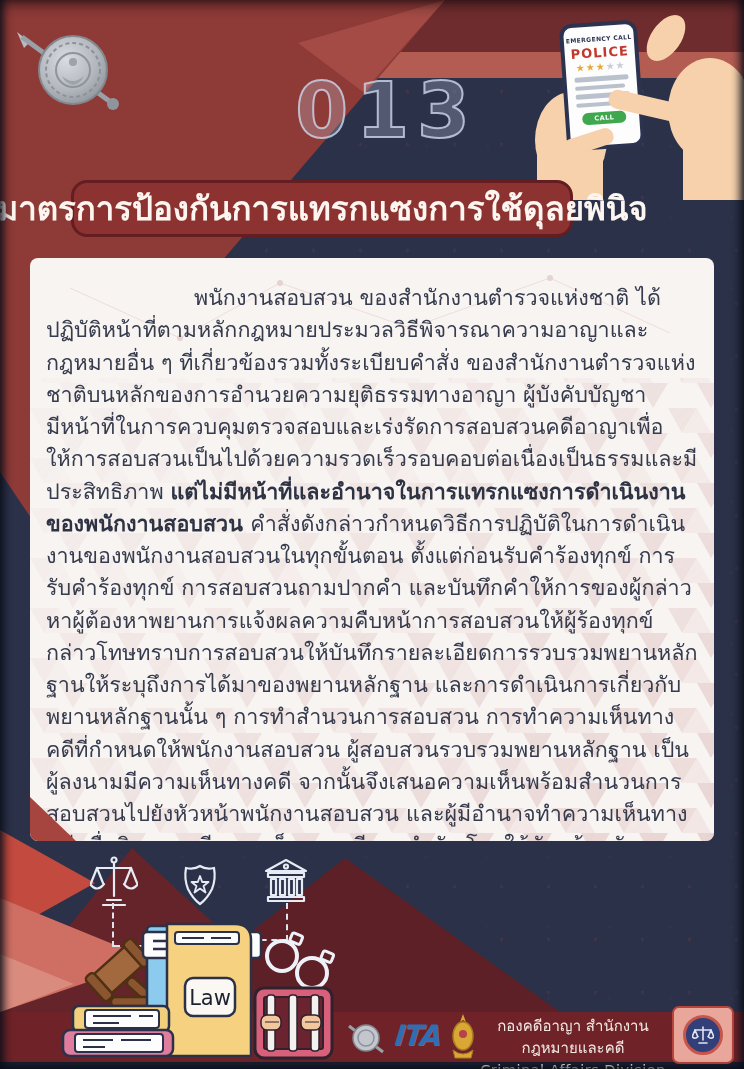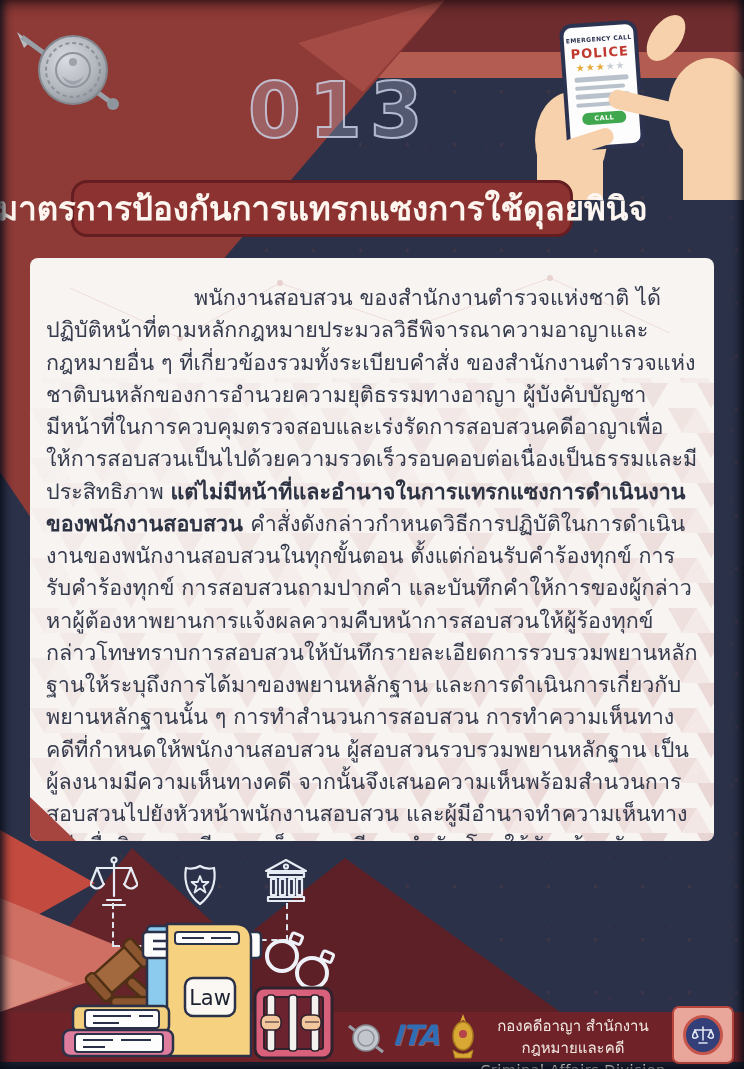--- a/index.html
+++ b/index.html
@@ -15,21 +15,21 @@
   }
   .abs{position:absolute;}
   
   .band-maroon{left:0;top:0;width:744px;height:52px;background:#6e2c2e;}
   .band-red{left:0;top:52px;width:744px;height:26px;background:#b35c52;}
   .ribbon{left:0;top:0;width:460px;height:570px;background:#8e3a37;
           clip-path:polygon(0 0,445px 0,150px 345px,58px 558px,0 472px);}
   .ribbon-fold{left:0;top:0;width:460px;height:120px;background:#a34b44;
           clip-path:polygon(445px 0,363px 92px,298px 43px);}
   
-  .big-number{left:248px;top:66px;width:230px;text-align:left;
+  .big-number{left:248px;top:66px;width:230px;text-align:right;
     font-size:76px;font-weight:bold;letter-spacing:8px;color:transparent;
     -webkit-text-stroke:2px rgba(203,212,232,.82);
     text-shadow:0 0 1px rgba(203,212,232,.25);}
   
   .hands-svg{left:535px;top:0;}
   .phone{
     left:563px;top:22px;width:70px;height:110px;background:#fdfdfd;
     border:4px solid #2c3350;border-radius:12px;transform:rotate(-4deg);
     display:flex;flex-direction:column;align-items:center;padding-top:9px;
     box-sizing:content-box;z-index:4;

